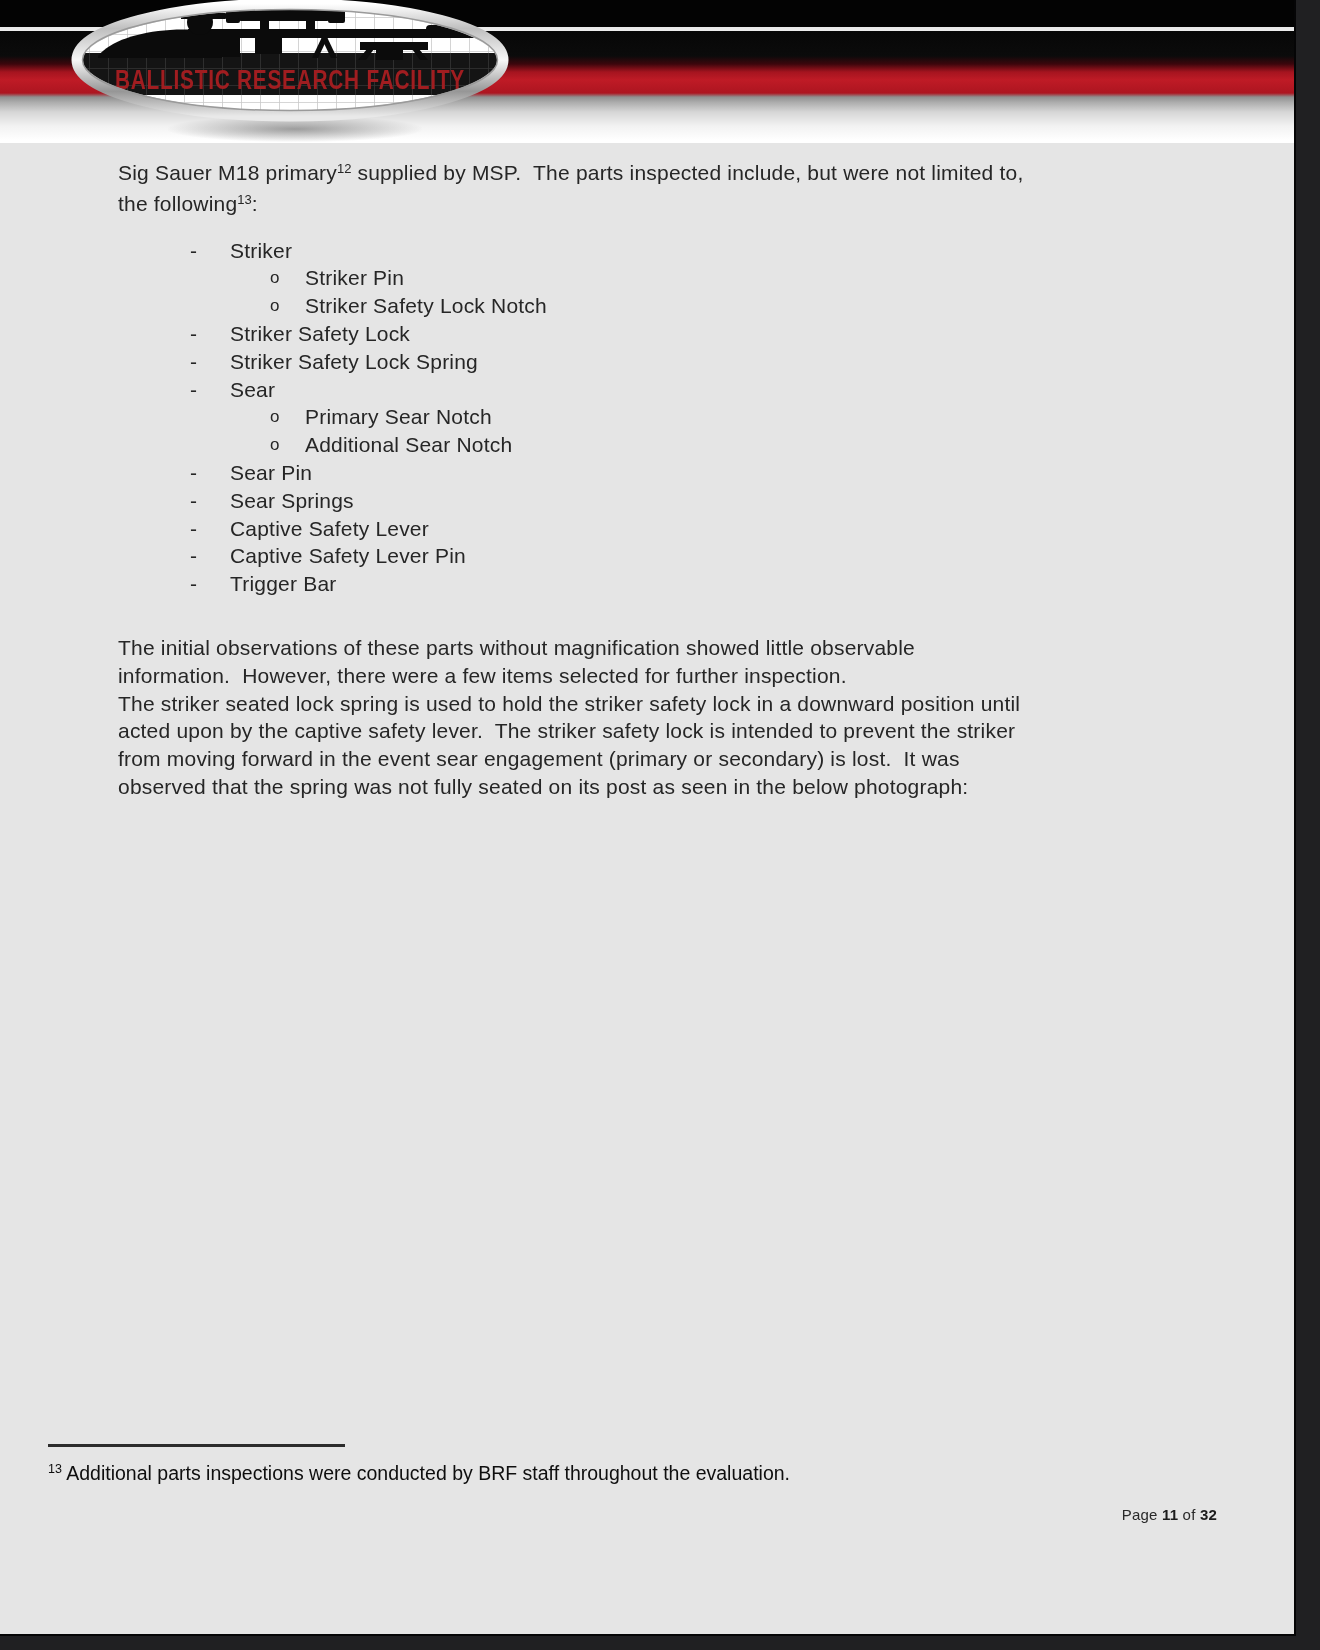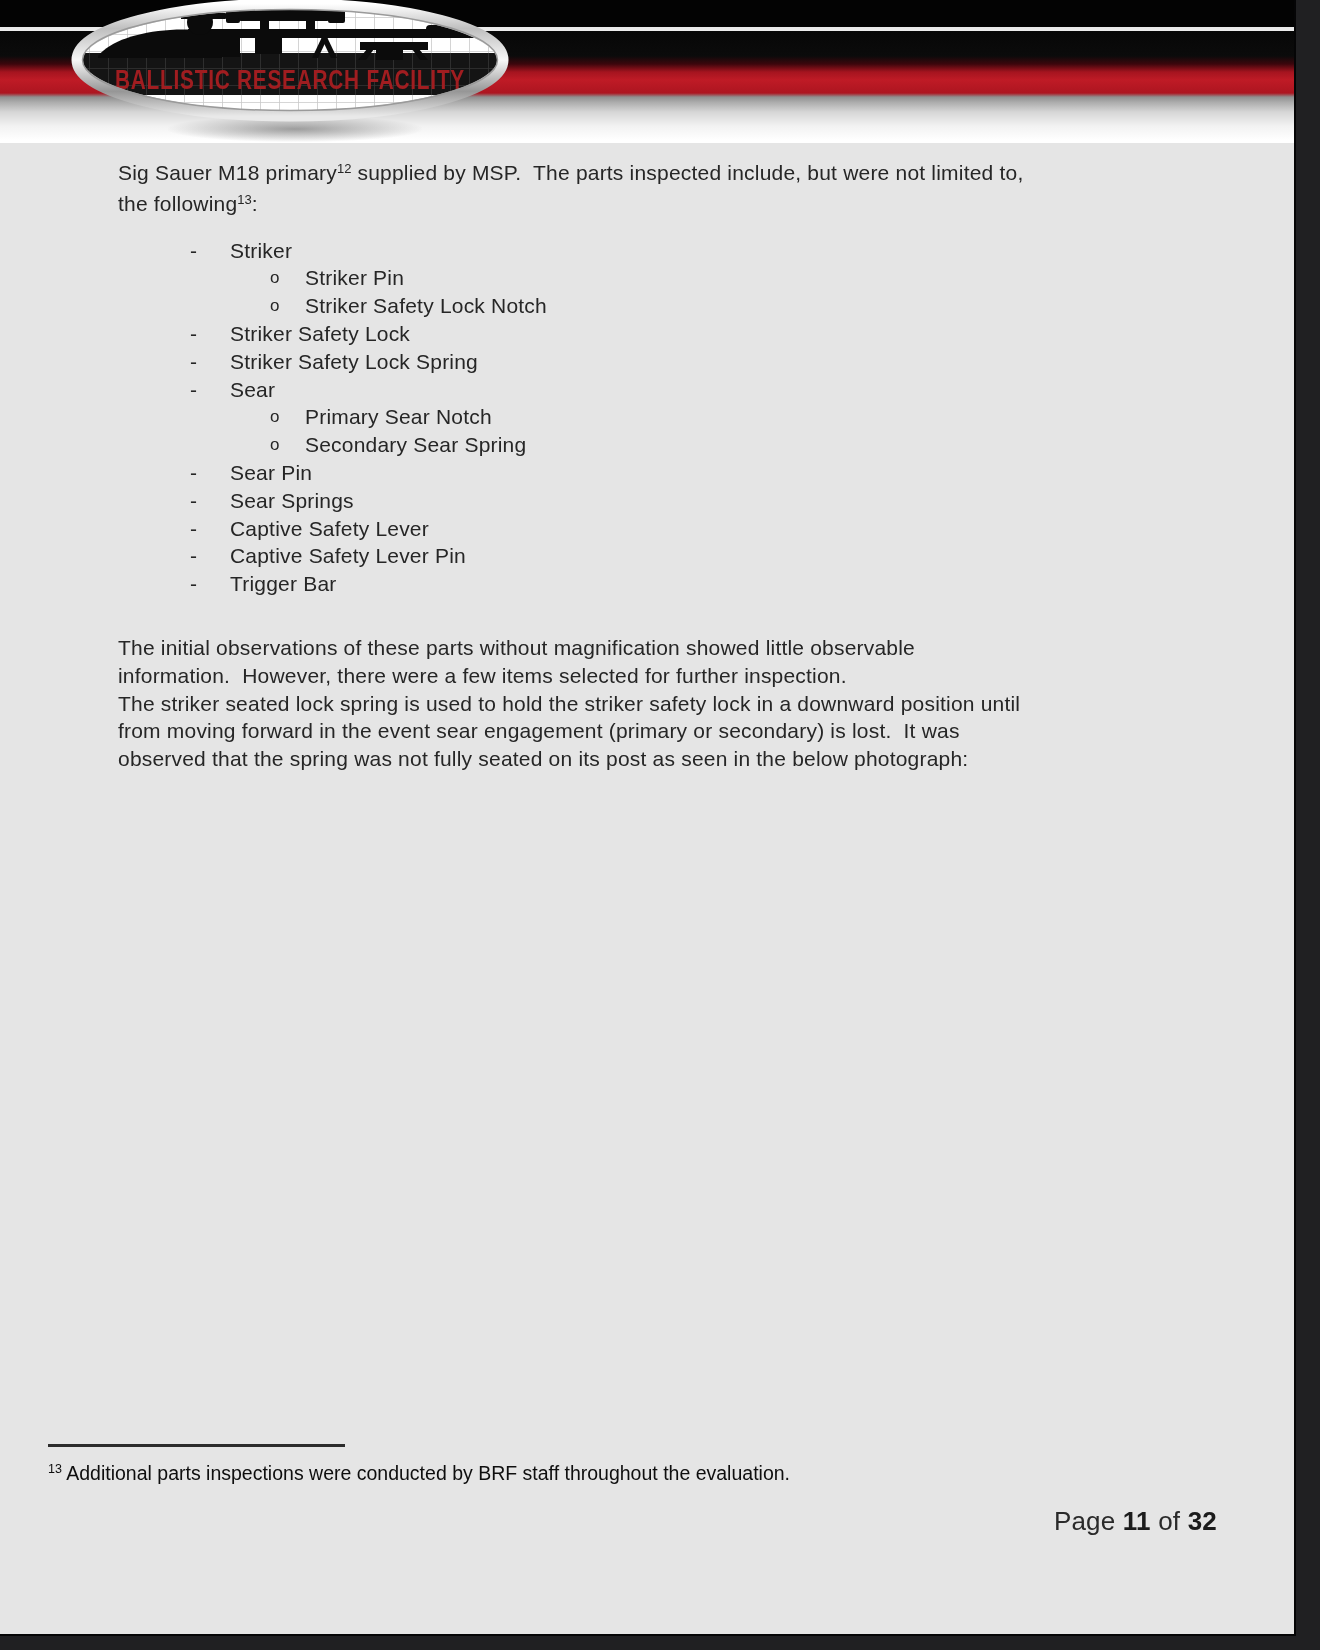--- a/index.html
+++ b/index.html
@@ -64,21 +64,21 @@
     font-size: 19.5px; line-height: 30px; color: #0e0e0e;
   }
   .fn-sup { font-size: 12.5px; position: relative; top: -7px; }
   .redaction-box {
     display: inline-block; vertical-align: middle;
     width: 96px; height: 29px; background: #050505;
     margin-left: 4px; margin-top: -4px;
   }
   .page-number {
     position: absolute; right: 77px; top: 1506px;
-    font-size: 26px; color: #2a2a2a; letter-spacing: 0.2px;
+    font-size: 15px; color: #2a2a2a; letter-spacing: 0.2px;
     white-space: pre;
   }
   .page-number b { font-weight: bold; color: #1c1c1c; }
 </style>
 </head>
 <body>
 
 <div class="page">
 
   <div class="header-bands"></div>
@@ -168,21 +168,21 @@
 
         <div class="part-item ind-1">
           <span class="bullet">-</span><span class="line">Sear</span>
         </div>
 
         <div class="part-item ind-2">
           <span class="bullet">o</span><span class="line">Primary Sear Notch</span>
         </div>
 
         <div class="part-item ind-2">
-          <span class="bullet">o</span><span class="line">Secondary Sear Spring</span>
+          <span class="bullet">o</span><span class="line">Additional Sear Notch</span>
         </div>
 
         <div class="part-item ind-1">
           <span class="bullet">-</span><span class="line">Sear Pin</span>
         </div>
 
         <div class="part-item ind-1">
           <span class="bullet">-</span><span class="line">Sear Springs</span>
         </div>
 
@@ -200,20 +200,21 @@
       </div>
 
     <div class="observations">
 
         <div class="line">The initial observations of these parts without magnification showed little observable</div>
 
         <div class="line">information.  However, there were a few items selected for further inspection.</div>
 
         <div class="line">The striker seated lock spring is used to hold the striker safety lock in a downward position until</div>
 
+        <div class="line">acted upon by the captive safety lever.  The striker safety lock is intended to prevent the striker</div>
 
         <div class="line">from moving forward in the event sear engagement (primary or secondary) is lost.  It was</div>
 
         <div class="line">observed that the spring was not fully seated on its post as seen in the below photograph:</div>
       </div>
 
   </div>
 
   <div class="fn-rule"></div>
   <div class="footnotes">

